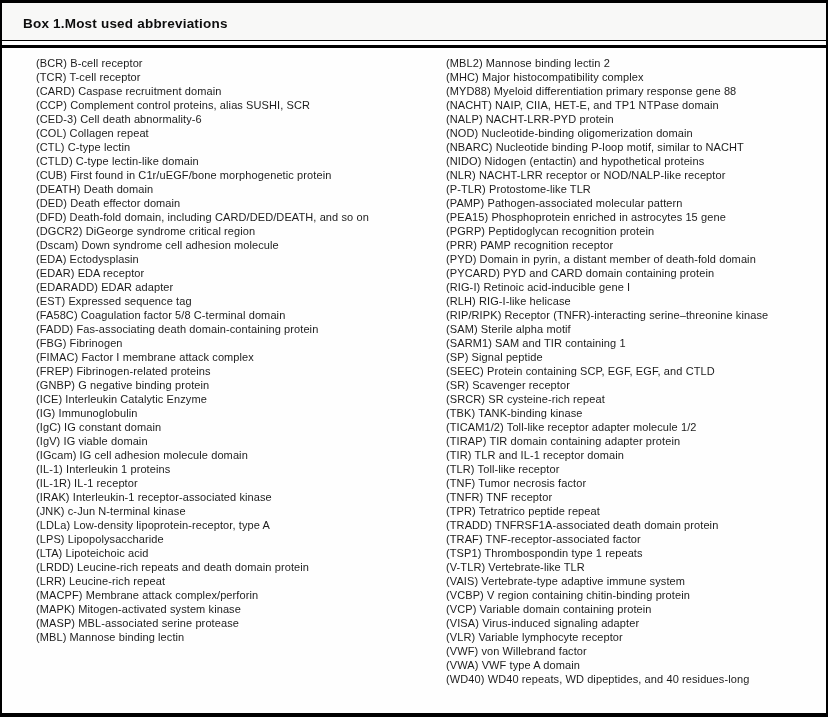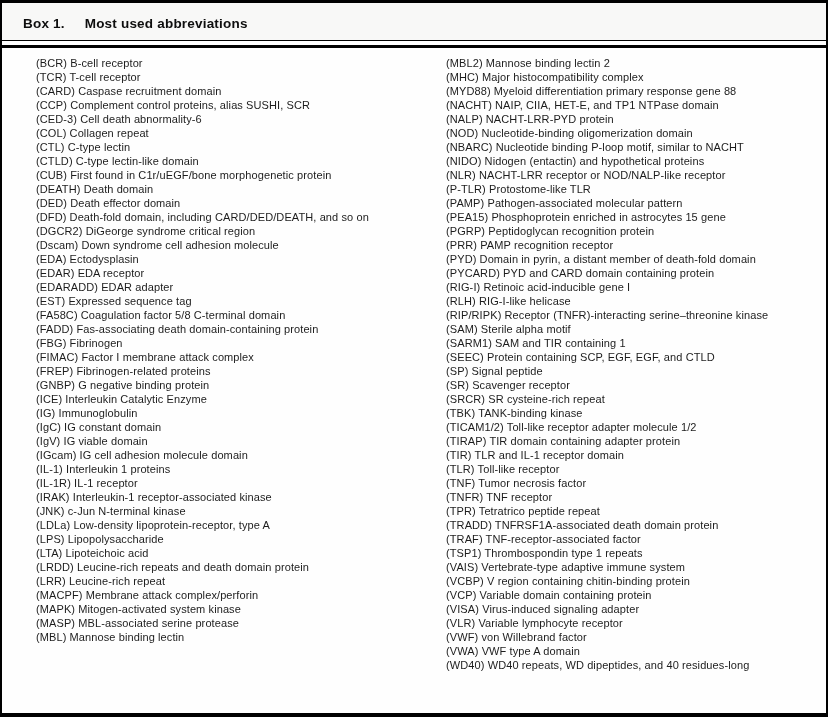--- a/index.html
+++ b/index.html
@@ -23,21 +23,20 @@
     background: #fefefe;
     display: flex;
     flex-direction: column;
   }
   .box-header {
     padding: 13px 20px 9px 21px;
     border-bottom: 1px solid #000;
     background: #f8f8f7;
     display: flex;
     align-items: baseline;
-    gap: 20px;
   }
   .box-label, .box-title {
     font-weight: bold;
     font-size: 13.5px;
     letter-spacing: 0.2px;
     color: #0e0e0e;
   }
   .box-body {
     flex: 1;
     margin-top: 4px;
@@ -140,35 +139,36 @@
           <div class="abbr-entry">(PEA15) Phosphoprotein enriched in astrocytes 15 gene</div>
           <div class="abbr-entry">(PGRP) Peptidoglycan recognition protein</div>
           <div class="abbr-entry">(PRR) PAMP recognition receptor</div>
           <div class="abbr-entry">(PYD) Domain in pyrin, a distant member of death-fold domain</div>
           <div class="abbr-entry">(PYCARD) PYD and CARD domain containing protein</div>
           <div class="abbr-entry">(RIG-I) Retinoic acid-inducible gene I</div>
           <div class="abbr-entry">(RLH) RIG-I-like helicase</div>
           <div class="abbr-entry">(RIP/RIPK) Receptor (TNFR)-interacting serine–threonine kinase</div>
           <div class="abbr-entry">(SAM) Sterile alpha motif</div>
           <div class="abbr-entry">(SARM1) SAM and TIR containing 1</div>
+          <div class="abbr-entry">(SP) Signal peptide</div>
           <div class="abbr-entry">(SEEC) Protein containing SCP, EGF, EGF, and CTLD</div>
-          <div class="abbr-entry">(SP) Signal peptide</div>
           <div class="abbr-entry">(SR) Scavenger receptor</div>
           <div class="abbr-entry">(SRCR) SR cysteine-rich repeat</div>
           <div class="abbr-entry">(TBK) TANK-binding kinase</div>
           <div class="abbr-entry">(TICAM1/2) Toll-like receptor adapter molecule 1/2</div>
           <div class="abbr-entry">(TIRAP) TIR domain containing adapter protein</div>
           <div class="abbr-entry">(TIR) TLR and IL-1 receptor domain</div>
           <div class="abbr-entry">(TLR) Toll-like receptor</div>
           <div class="abbr-entry">(TNF) Tumor necrosis factor</div>
           <div class="abbr-entry">(TNFR) TNF receptor</div>
           <div class="abbr-entry">(TPR) Tetratrico peptide repeat</div>
           <div class="abbr-entry">(TRADD) TNFRSF1A-associated death domain protein</div>
           <div class="abbr-entry">(TRAF) TNF-receptor-associated factor</div>
           <div class="abbr-entry">(TSP1) Thrombospondin type 1 repeats</div>
+          <div class="abbr-entry">(V-TLR) Vertebrate-like TLR</div>
           <div class="abbr-entry">(VAIS) Vertebrate-type adaptive immune system</div>
           <div class="abbr-entry">(VCBP) V region containing chitin-binding protein</div>
           <div class="abbr-entry">(VCP) Variable domain containing protein</div>
           <div class="abbr-entry">(VISA) Virus-induced signaling adapter</div>
           <div class="abbr-entry">(VLR) Variable lymphocyte receptor</div>
           <div class="abbr-entry">(VWF) von Willebrand factor</div>
           <div class="abbr-entry">(VWA) VWF type A domain</div>
           <div class="abbr-entry">(WD40) WD40 repeats, WD dipeptides, and 40 residues-long</div>
         </div>
     </div>

